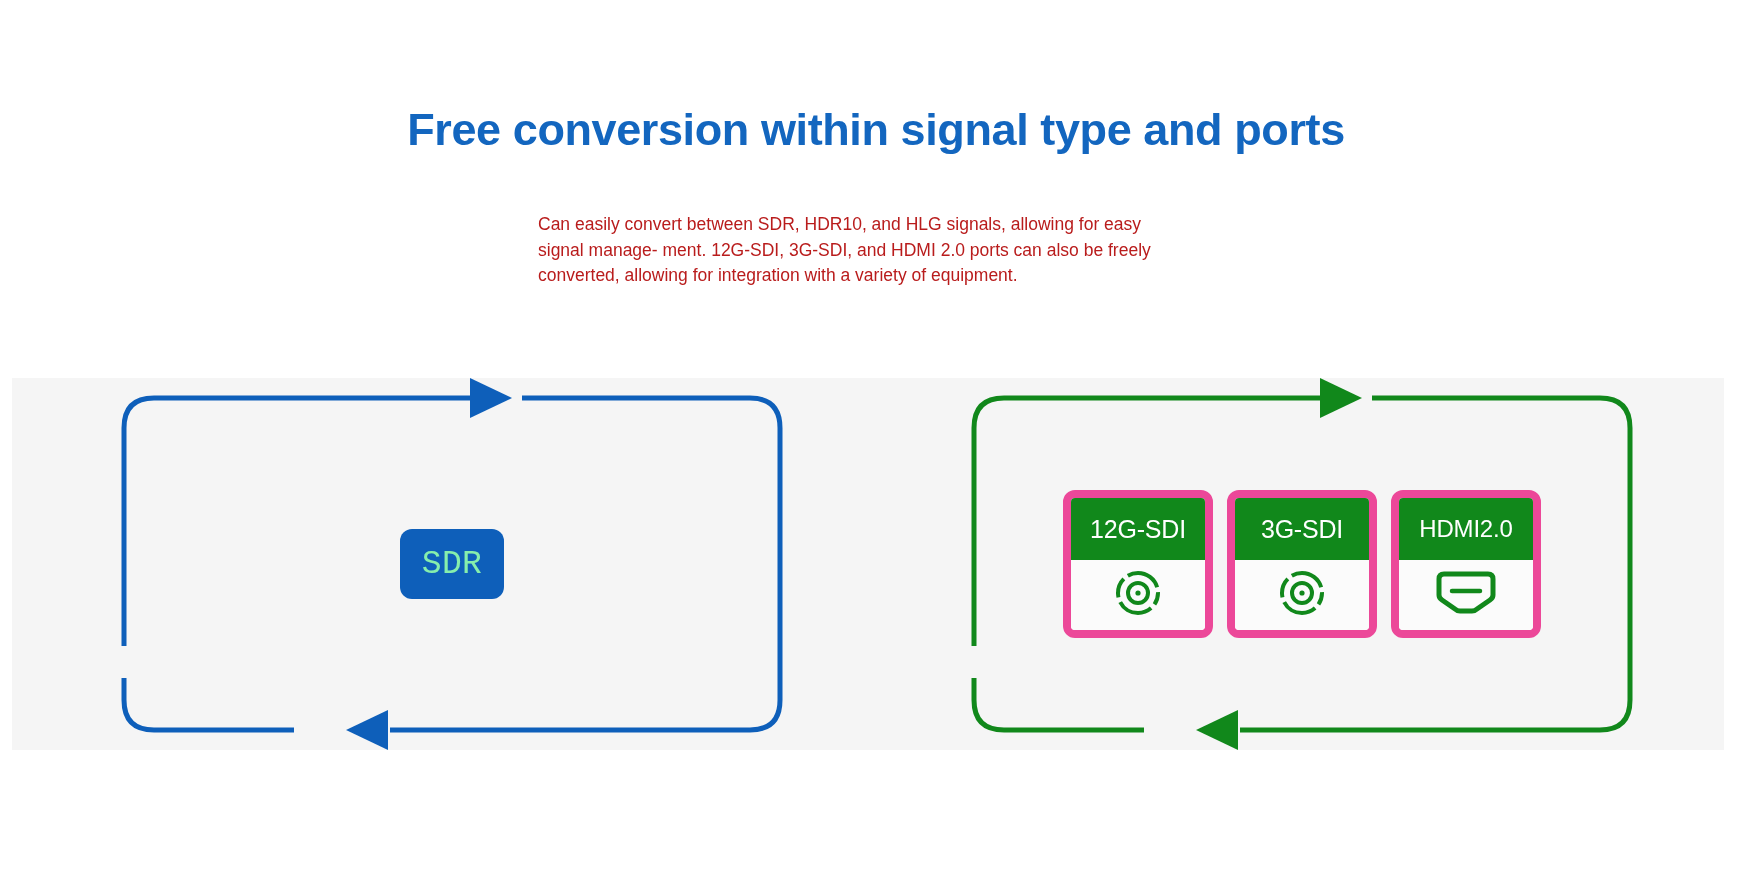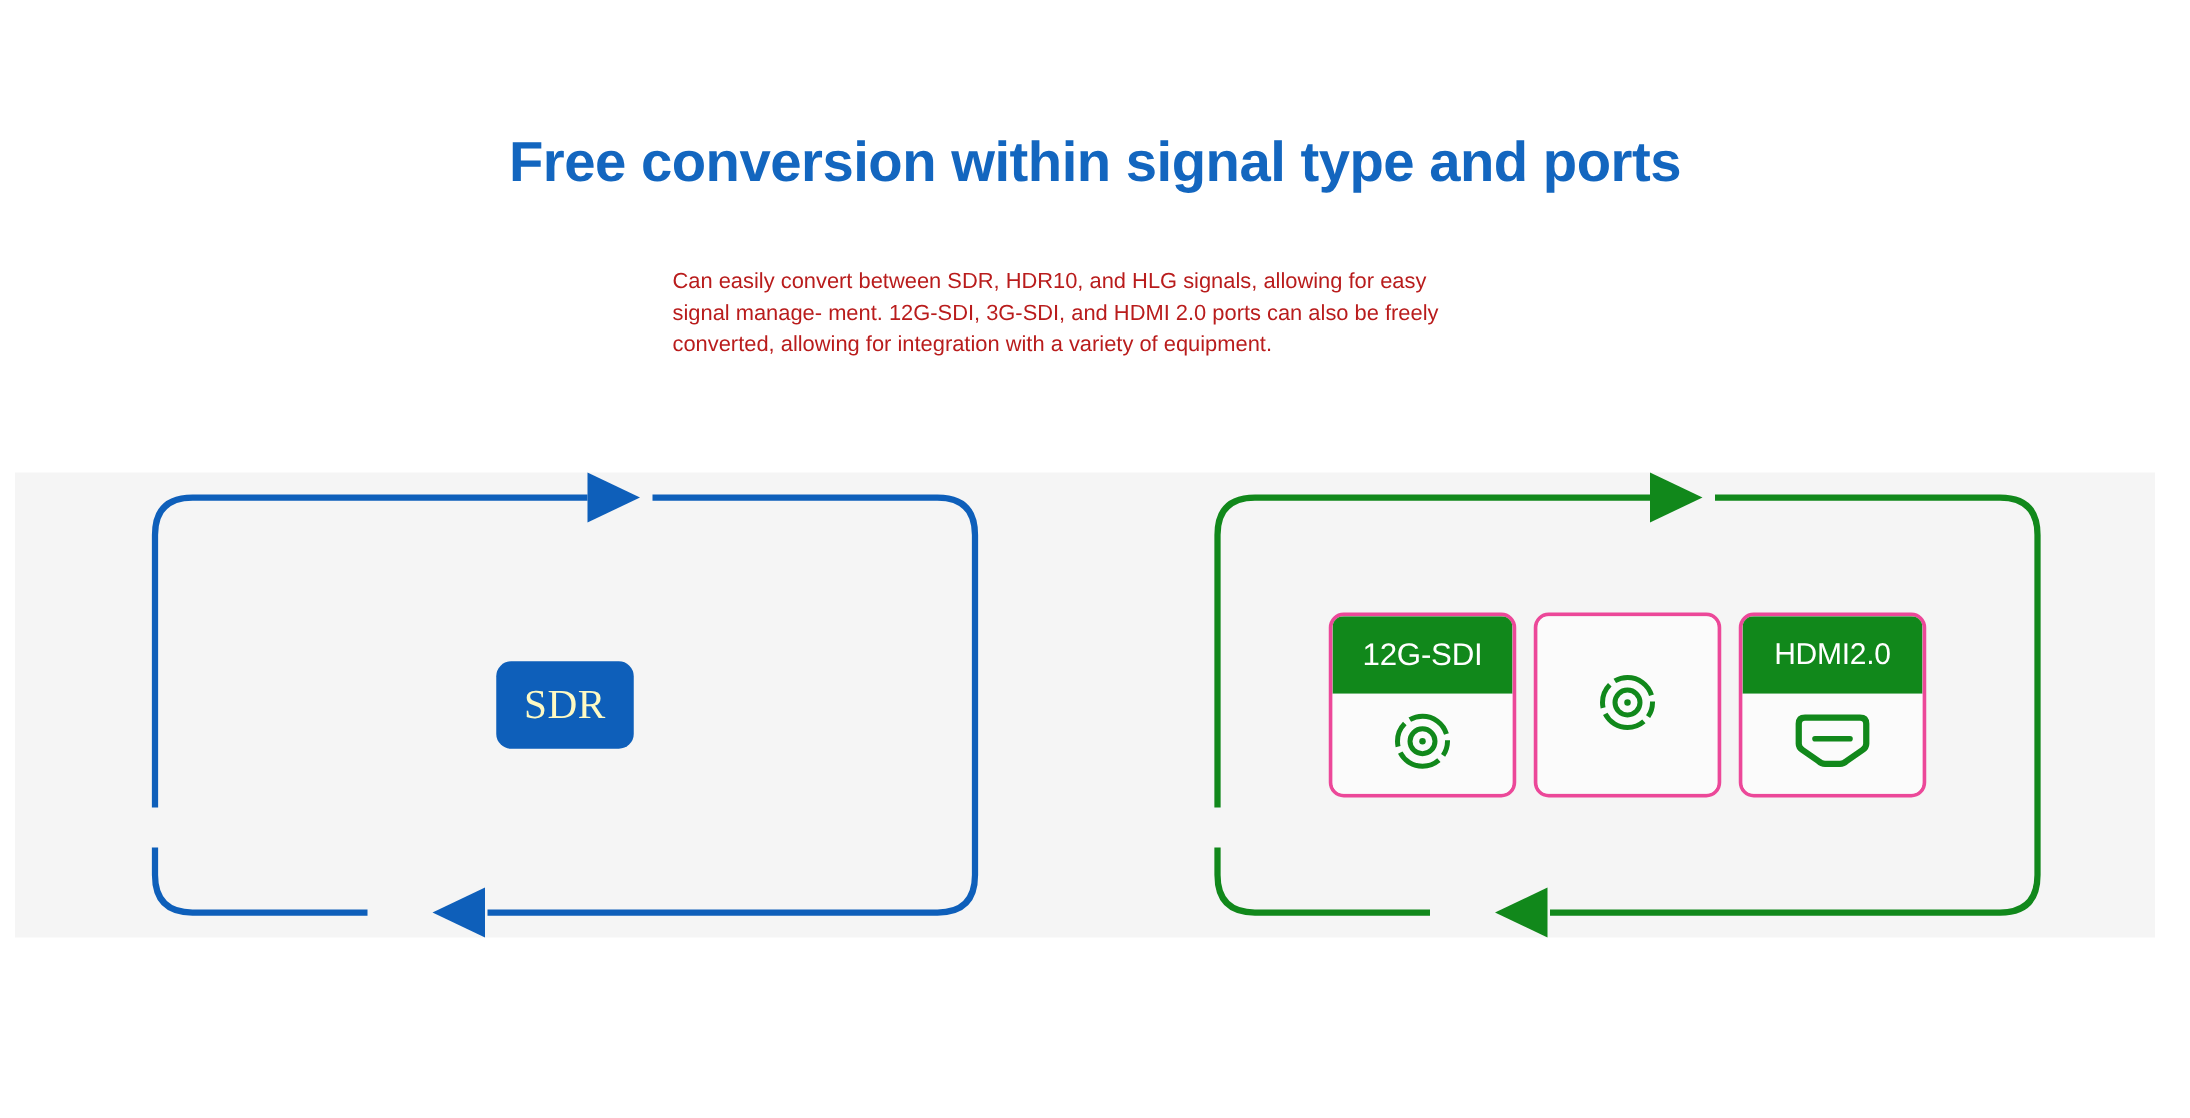--- a/index.html
+++ b/index.html
@@ -84,29 +84,29 @@
     height: 100%;
     display: flex;
     align-items: center;
     justify-content: center;
     gap: 20px;
     pointer-events: none;
   }
 
   .chip {
     background: #0E5FBA;
-    color: #fef9c3;
+    color: #86efac;
     border-radius: 12px;
     height: 70px;
     display: flex;
     align-items: center;
     justify-content: center;
     padding: 0 22px;
     font-size: 33px;
-    font-family: Liberation Serif, serif;
+    font-family: Liberation Mono, monospace;
     letter-spacing: 0.4px;
     pointer-events: auto;
   }
 
   
   .card-row {
     position: absolute;
     left: 0;
     top: 0;
     width: 100%;
@@ -114,21 +114,21 @@
     display: flex;
     align-items: center;
     justify-content: center;
     gap: 14px;
     pointer-events: none;
   }
 
   .port-card {
     width: 150px;
     height: 148px;
-    border: 3px solid #ec4899;
+    border: 8px solid #ec4899;
     border-radius: 12px;
     background: #ffffff;
     overflow: hidden;
     display: flex;
     flex-direction: column;
     pointer-events: auto;
   }
 
   .port-card .card-head {
     background: #11881B;
@@ -207,20 +207,21 @@
               <svg width="56" height="56" viewBox="0 0 56 56">
                 <circle cx="28" cy="28" r="20" fill="none" stroke="#11881B" stroke-width="4" stroke-dasharray="20 5 36 5" stroke-dashoffset="8"></circle>
                 <circle cx="28" cy="28" r="10" fill="none" stroke="#11881B" stroke-width="4"></circle>
                 <circle cx="28" cy="28" r="2.6" fill="#11881B"></circle>
               </svg>
             </span>
           </div>
         </div>
 
         <div class="port-card">
+          <div class="card-head">3G-SDI</div>
           <div class="card-body">
             <span class="port-icon">
               <svg width="56" height="56" viewBox="0 0 56 56">
                 <circle cx="28" cy="28" r="20" fill="none" stroke="#11881B" stroke-width="4" stroke-dasharray="20 5 36 5" stroke-dashoffset="8"></circle>
                 <circle cx="28" cy="28" r="10" fill="none" stroke="#11881B" stroke-width="4"></circle>
                 <circle cx="28" cy="28" r="2.6" fill="#11881B"></circle>
               </svg>
             </span>
           </div>
         </div>

